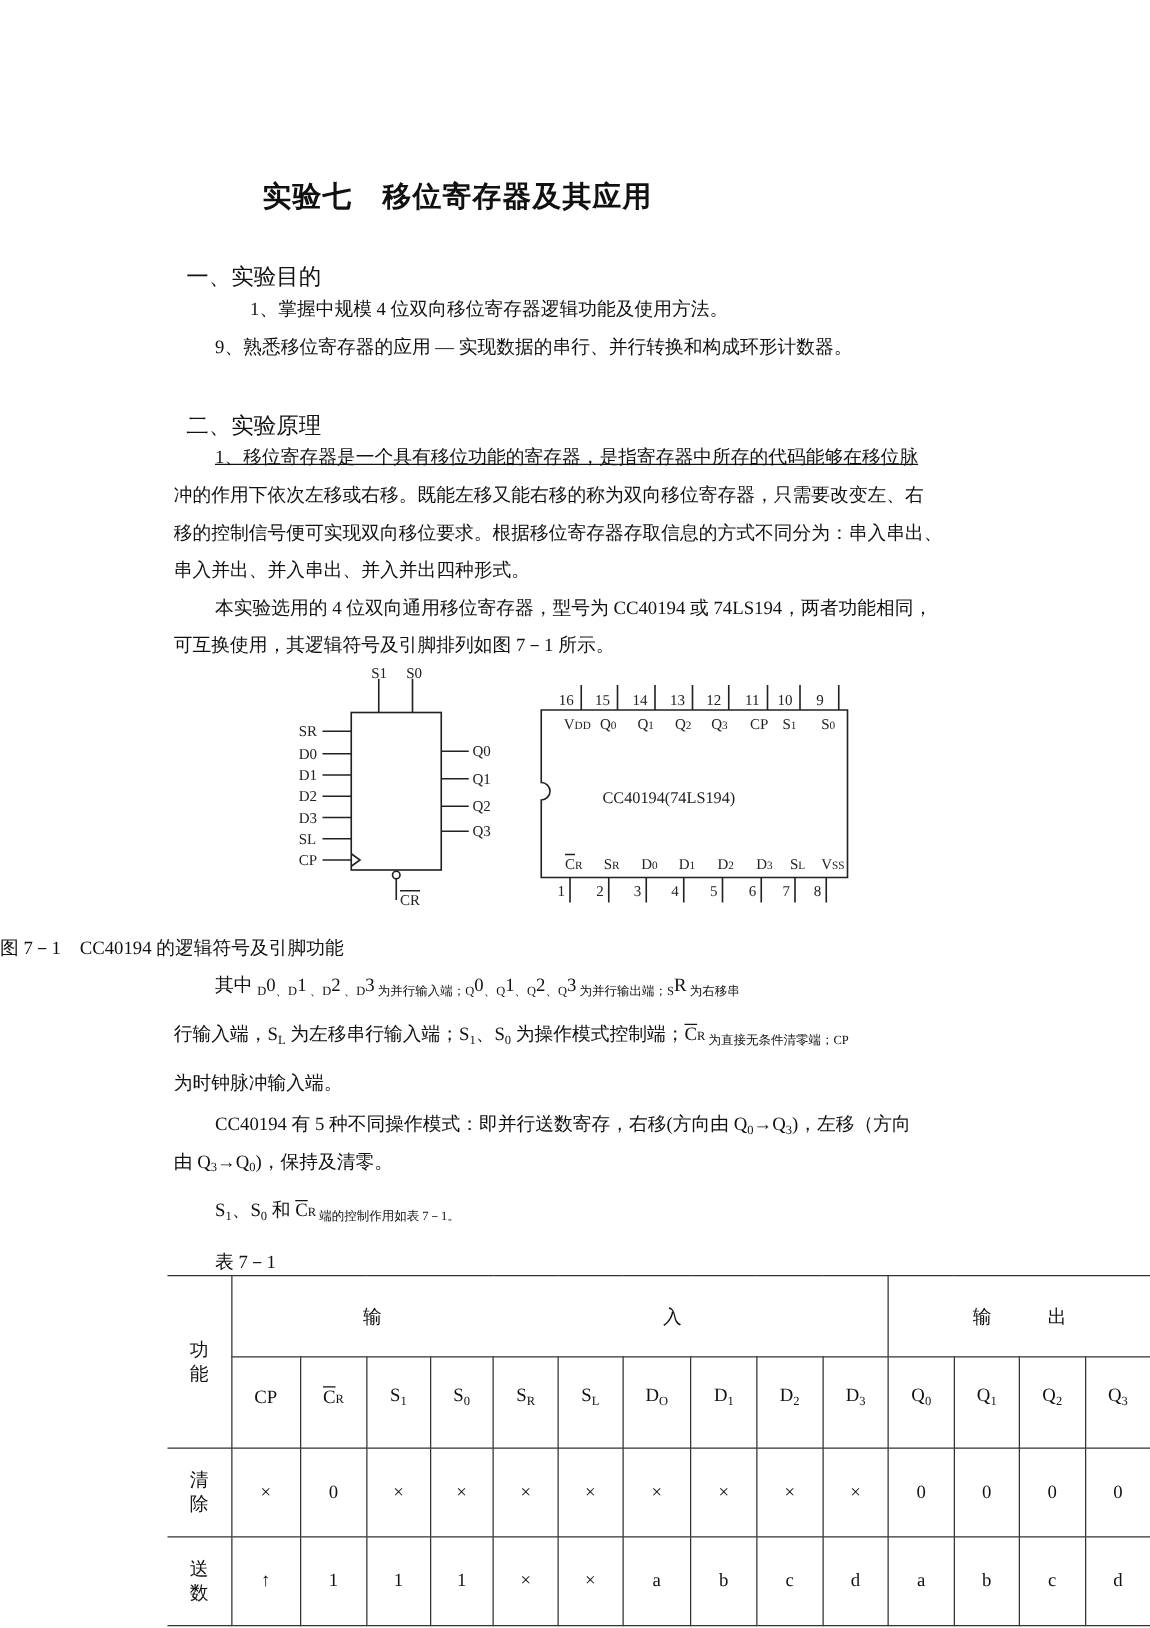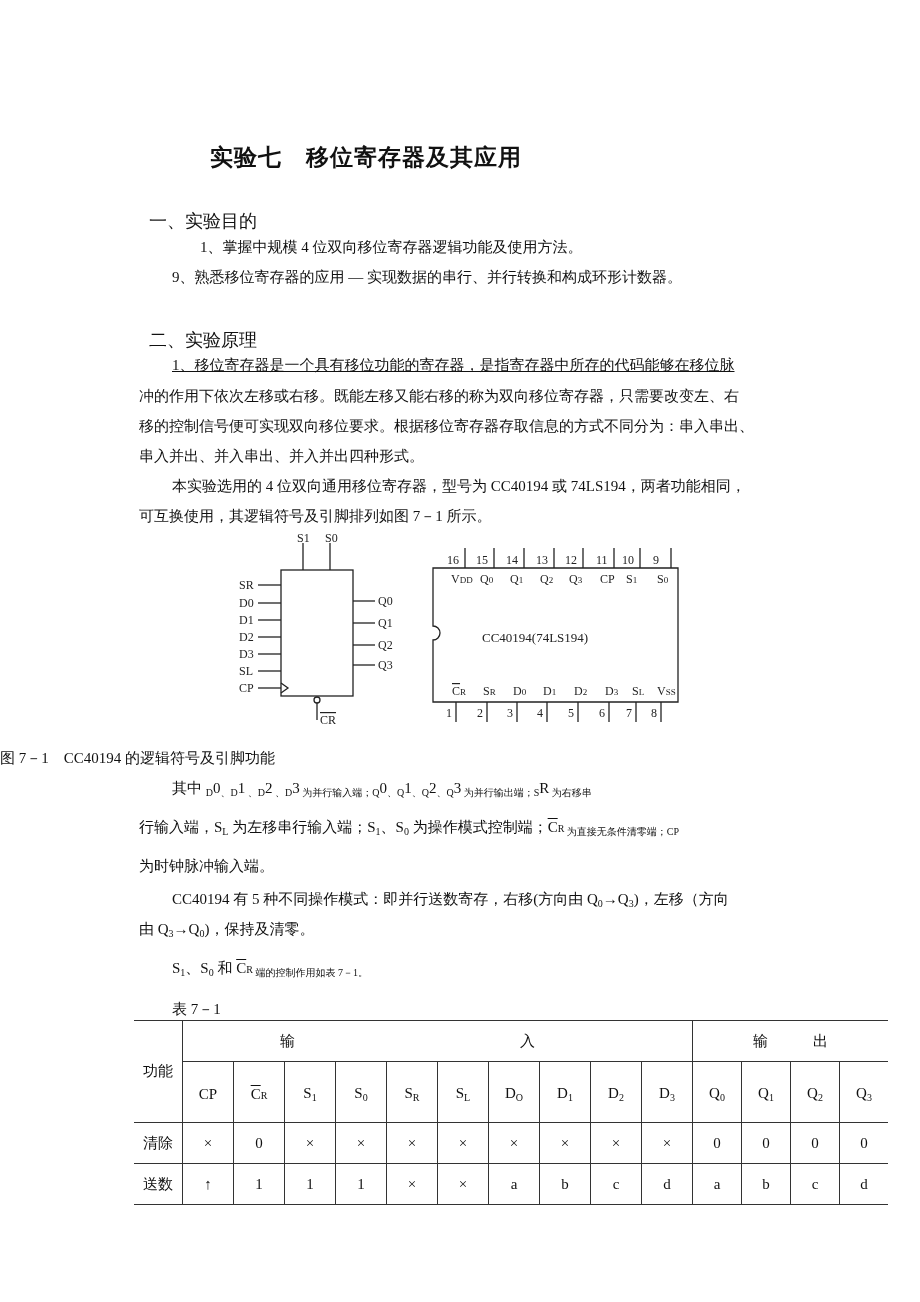--- a/index.html
+++ b/index.html
@@ -8,21 +8,21 @@
   .abs{position:absolute;}
   .title{top:142px;left:0;width:732px;text-align:center;font-size:23px;font-family:"DejaVu Sans",sans-serif;font-weight:bold;letter-spacing:1px;}
   .title .gap{display:inline-block;width:24px;}
   .h2{font-family:"DejaVu Sans",sans-serif;font-weight:normal;font-size:18px;left:149px;}
   .line{font-size:15px;white-space:nowrap;}
   sub{font-size:10px;vertical-align:-3px;}
   .ov{text-decoration:overline;}
   .small{font-size:10px;}
   svg text{font-family:"Liberation Serif","DejaVu Serif",serif;}
   table.t{position:absolute;left:134px;top:1020px;border-collapse:collapse;font-size:15px;}
-  table.t td{border:1px solid #333;text-align:center;padding:4px;height:32px;}
+  table.t td{border:1px solid #333;text-align:center;padding:16px;height:32px;}
   table.t tr.hdr1 td{height:32px;}
   table.t tr.hdr2 td{height:48px;}
   table.t td.fn{border-left:none;width:40px;}
   table.t tr.top td{border-top:1.5px solid #333;}
   table.t tr.last td{border-bottom:1.5px solid #333;}
   table.t td.rt{border-right:none;}
 </style>
 </head>
 <body>
 

